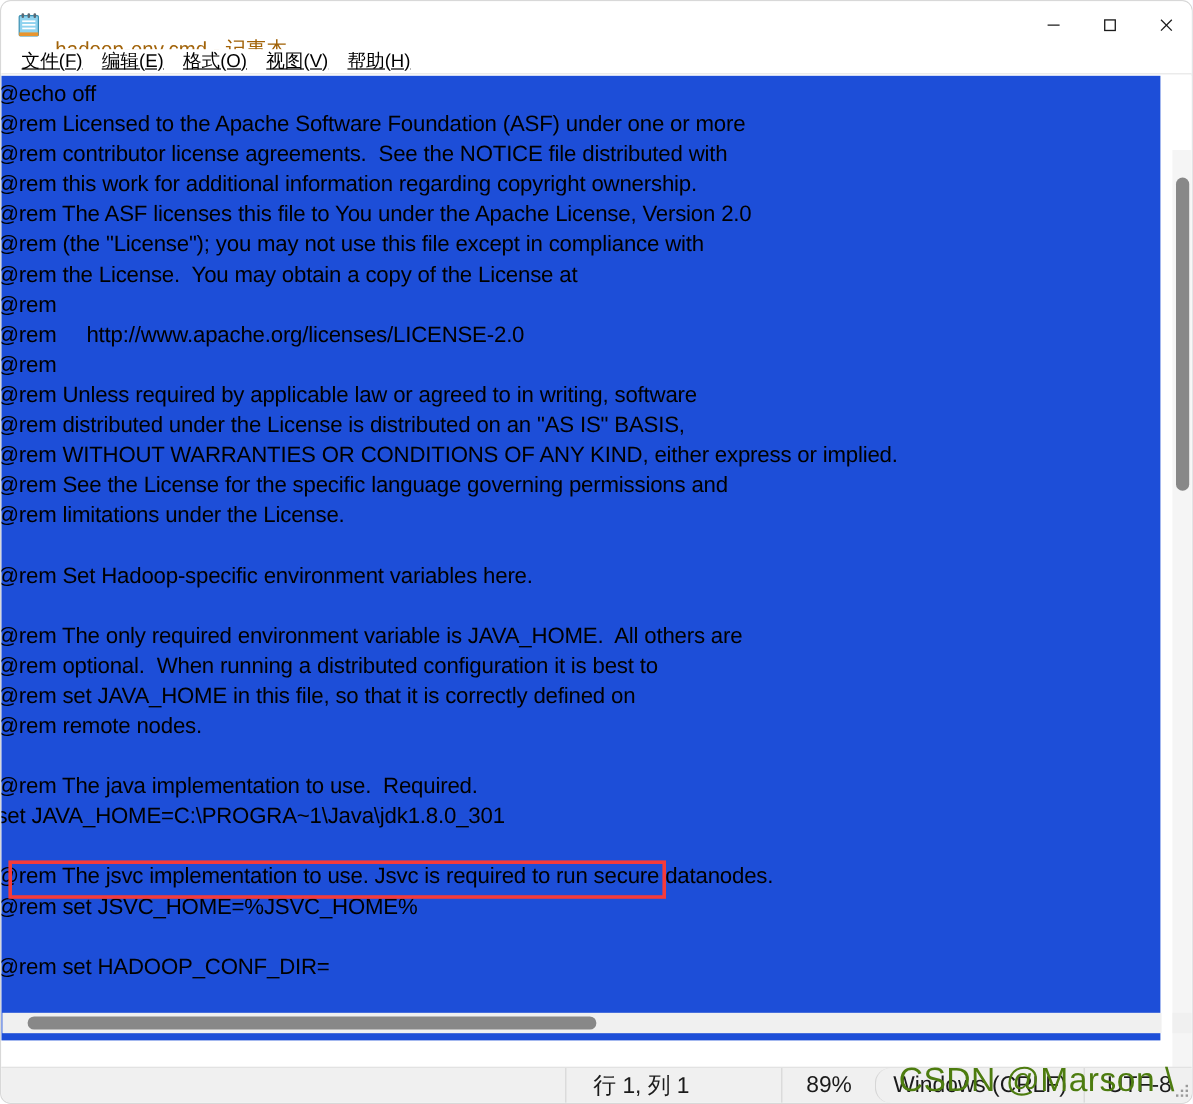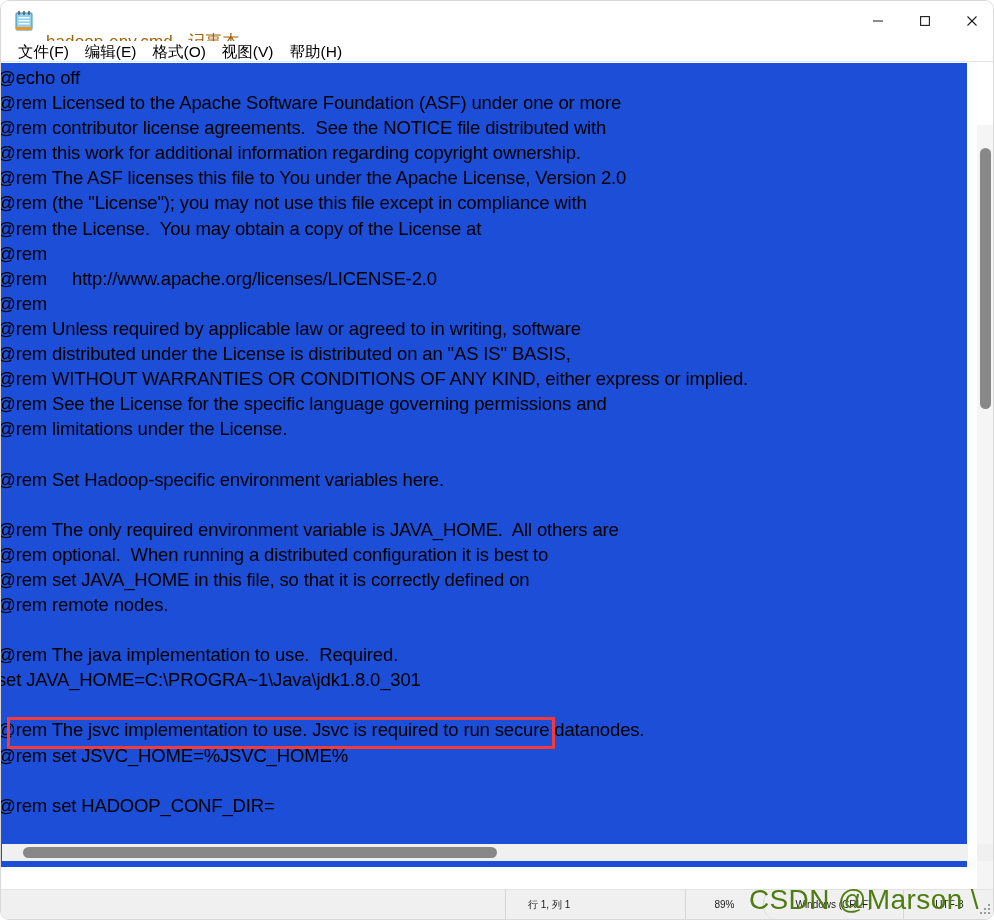--- a/index.html
+++ b/index.html
@@ -67,20 +67,21 @@
     padding-left: 9px;
     border-bottom: 1px solid #e6e6e6;
   }
   .menu-item {
     font-size: 15.5px;
     color: #000000;
     padding: 0 8px;
     white-space: nowrap;
     cursor: default;
     line-height: 21px;
+    text-decoration: underline;
   }
 
   
   #textarea-wrap {
     position: absolute;
     top: 62px; left: 0;
     width: 994px;
     height: 828px;
     background: #ffffff;
     overflow: hidden;
@@ -163,21 +164,21 @@
   
   #statusbar {
     position: absolute;
     left: 0; bottom: 0;
     width: 994px;
     height: 30px;
     background: #f0f0f0;
     border-top: 1px solid #e2e2e2;
     display: flex;
     align-items: stretch;
-    font-size: 10px;
+    font-size: 19px;
     color: #1b1b1b;
   }
   #status-spacer { flex: 1 1 auto; }
   .status-cell {
     display: flex;
     align-items: center;
     justify-content: center;
     border-left: 1px solid #d6d6d6;
     padding: 0 14px;
     white-space: nowrap;

